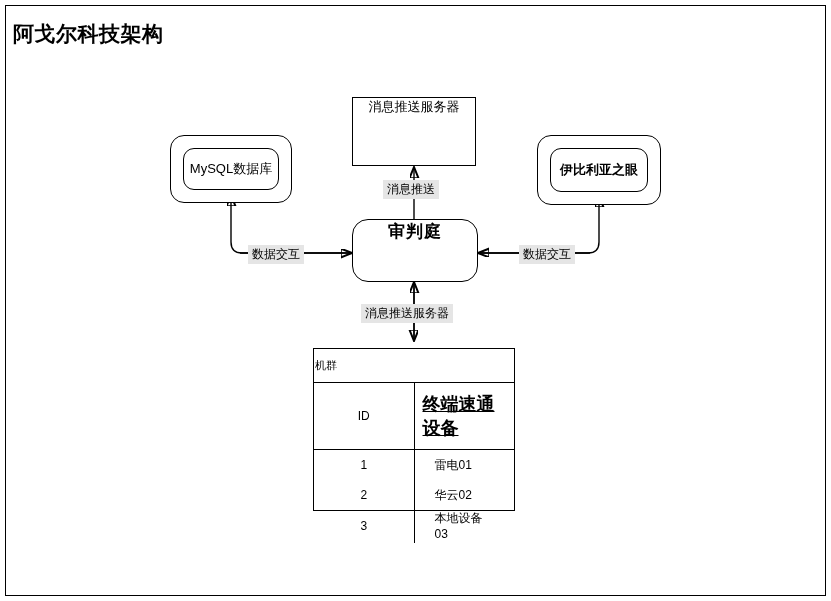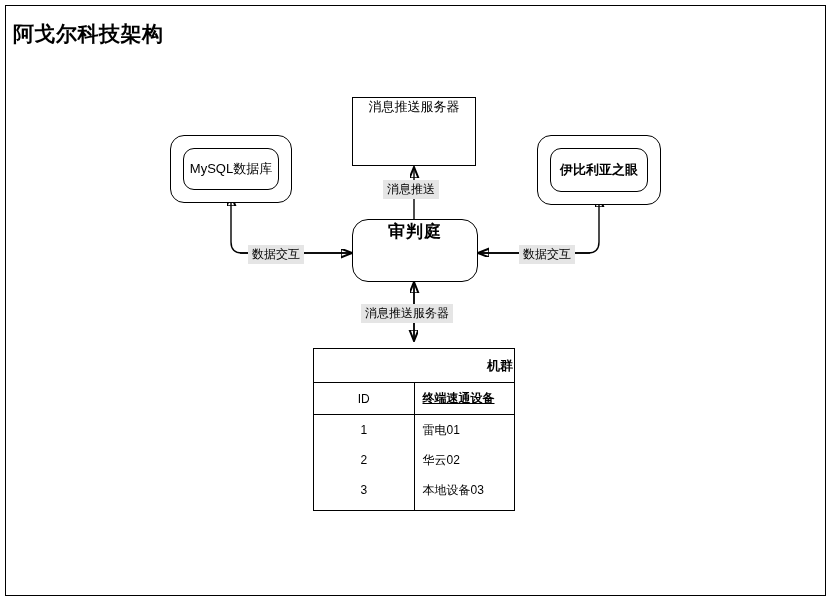--- a/index.html
+++ b/index.html
@@ -108,51 +108,51 @@
     background: #ffffff;
   }
   #cluster-table table {
     width: 100%;
     height: 100%;
     border-collapse: collapse;
     table-layout: fixed;
   }
   #cluster-table .tbl-title td {
     height: 31px;
-    text-align: right;
-    font-size: 13px;
+    text-align: left;
+    font-size: 11px;
+    font-weight: normal;
+    border-bottom: 1.4px solid #000000;
+  }
+  #cluster-table .tbl-head td {
+    height: 31px;
+    font-size: 18px;
     font-weight: bold;
     border-bottom: 1.4px solid #000000;
-  }
-  #cluster-table .tbl-head td {
-    height: 31px;
-    font-size: 12px;
-    font-weight: bold;
-    border-bottom: 1.4px solid #000000;
-    padding: 0 8px;
+    padding: 9px 8px;
   }
   #cluster-table .tbl-head td.col-id {
     text-align: center;
     padding: 0;
     font-weight: normal;
     font-size: 12px;
   }
   #cluster-table .tbl-head td.col-name span {
     text-decoration: underline;
   }
   #cluster-table td.col-id {
     width: 37px;
     border-right: 1.4px solid #000000;
     text-align: center;
     font-size: 12px;
   }
   #cluster-table .tbl-row td {
     height: 30px;
     font-size: 12px;
-    padding: 0 8px;
+    padding: 0 20px;
   }
   #cluster-table .tbl-row td.col-id { padding: 0; }
   #cluster-table .tbl-filler td { height: auto; }
 </style>
 </head>
 <body>
 
 <div id="canvas">
 
   <div id="frame"></div>

